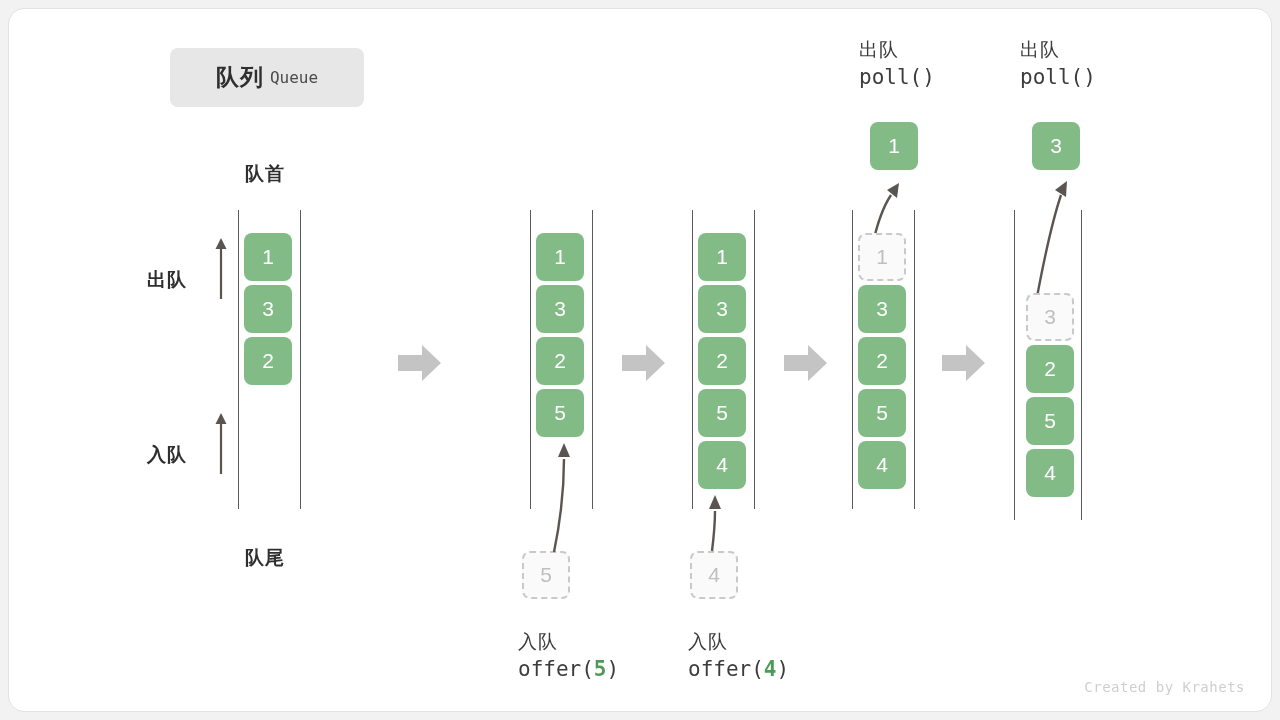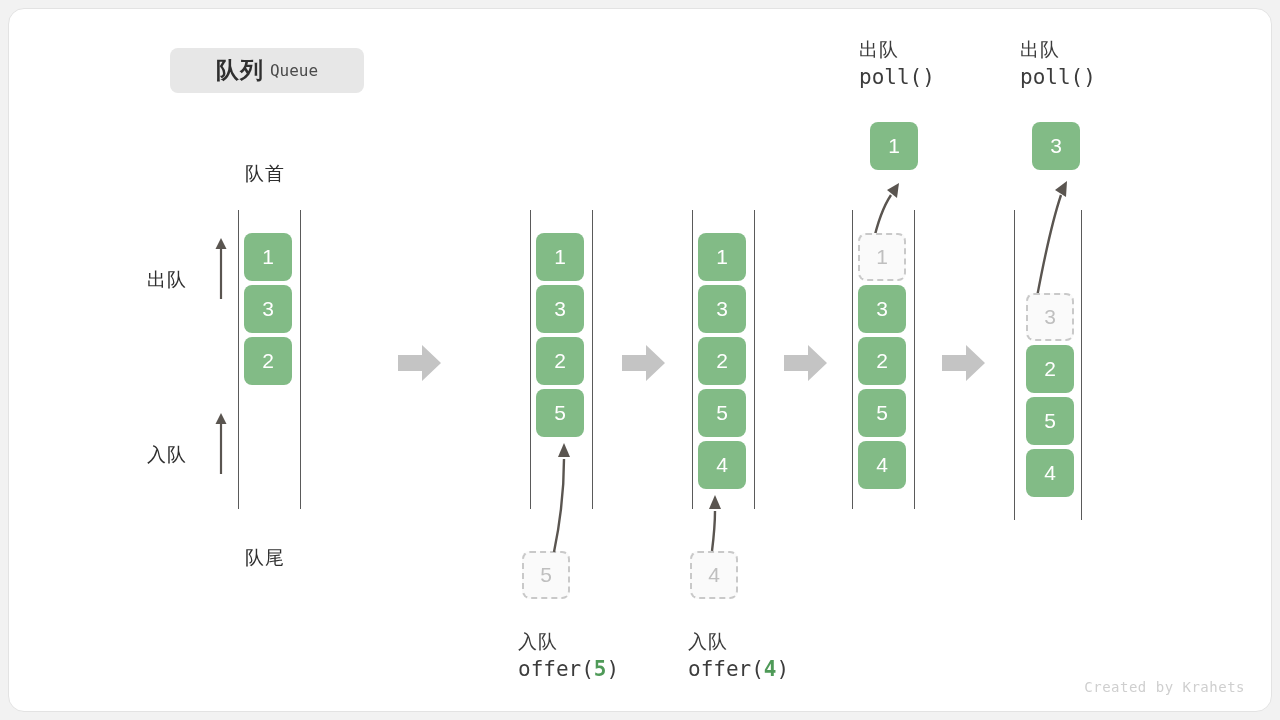--- a/index.html
+++ b/index.html
@@ -30,21 +30,21 @@
     left: 0; top: 0;
     width: 1264px; height: 704px;
   }
 
   
   .title-badge {
     position: absolute;
     left: 161px;
     top: 39px;
     width: 194px;
-    height: 45px;
+    height: 59px;
     background: #e7e7e7;
     border-radius: 8px;
     display: flex;
     align-items: center;
     justify-content: center;
     gap: 6px;
   }
   .title-cn {
     font-size: 23px;
     font-weight: bold;
@@ -54,21 +54,21 @@
   .title-en {
     font-family: "DejaVu Sans Mono", "Liberation Mono", monospace;
     font-size: 16px;
     color: #4a4a4a;
   }
 
   
   .lbl-cn {
     position: absolute;
     font-size: 19px;
-    font-weight: normal;
+    font-weight: bold;
     color: #2f2f2f;
     white-space: nowrap;
     letter-spacing: 1px;
     text-align: right;
   }
   .op-label {
     position: absolute;
     text-align: left;
     white-space: nowrap;
   }

